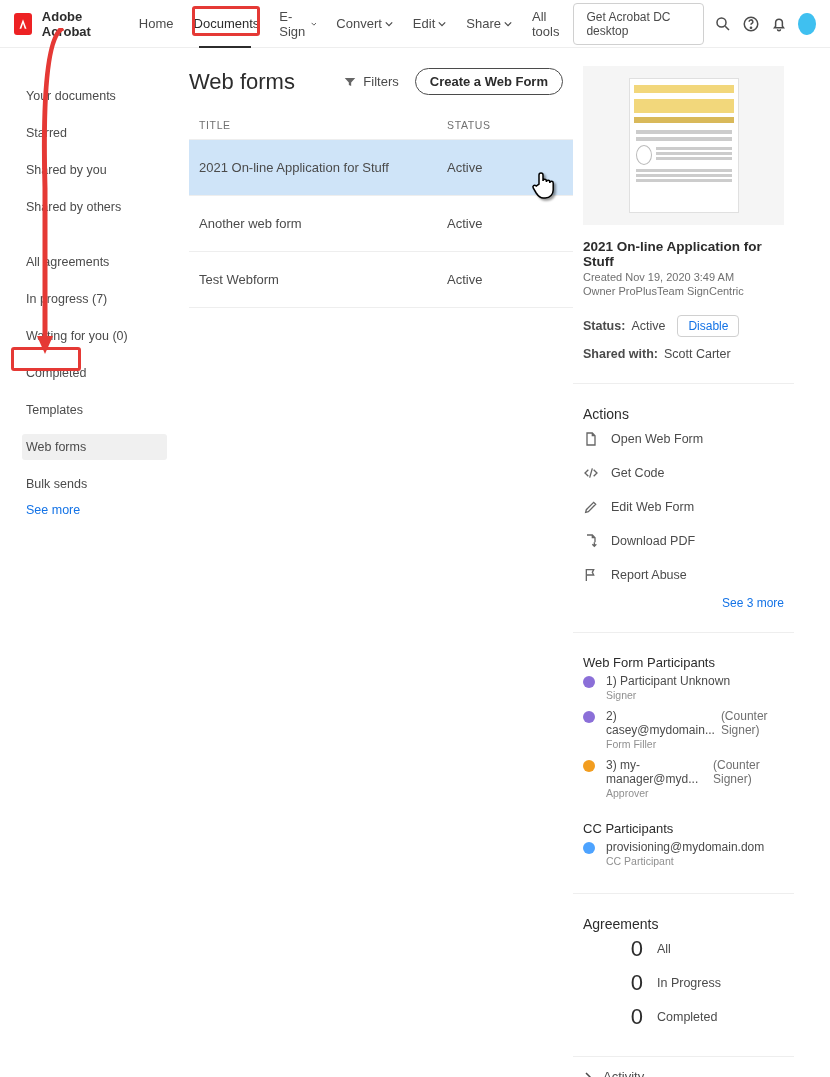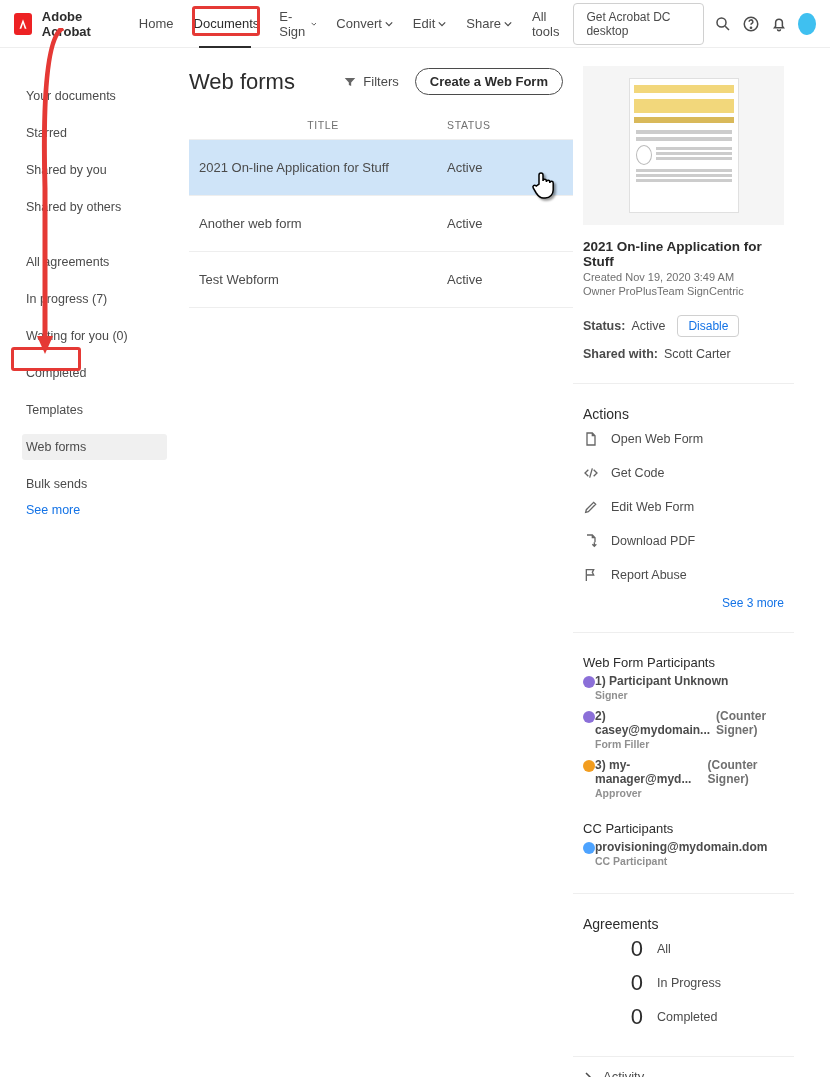--- a/index.html
+++ b/index.html
@@ -28,41 +28,41 @@
   .sb-item.active { background:#f0f0f0; }
   .sb-link { color:#1473e6; cursor:pointer; padding:6px 4px; font-size:12.5px; }
   
   .main { flex:1; display:flex; }
   .list-col { width:398px; padding:20px 0 0 14px; }
   .list-header { display:flex; align-items:center; justify-content:space-between; padding-right:10px; }
   .list-title { font-size:22px; font-weight:400; }
   .header-actions { display:flex; align-items:center; gap:10px; }
   .filters-btn { display:flex; align-items:center; gap:6px; font-size:13px; color:#4b4b4b; cursor:pointer; padding:4px 6px; }
   .create-btn { border:1.5px solid #4b4b4b; border-radius:16px; padding:5px 14px; font-size:13px; font-weight:600; cursor:pointer; }
-  .cols { display:flex; margin-top:24px; font-size:10.5px; letter-spacing:.06em; color:#707070; padding:0 10px 8px 10px;text-align:center; }
+  .cols { display:flex; margin-top:24px; font-size:10.5px; letter-spacing:.06em; color:#707070; padding:0 10px 8px 10px; }
   .col-title { width:248px; }
   .row { display:flex; padding:20px 10px; border-bottom:1px solid #eee; font-size:13px; color:#4b4b4b; cursor:pointer; position:relative; }
   .row.selected { background:#cfe4f8; }
   .row .c-title { width:248px; }
   .cursor-hand { position:absolute; left:342px; top:30px; filter: drop-shadow(2px 2px 1px rgba(0,0,0,.4)); }
   
   .detail { width:225px; padding:18px 14px 0 10px; font-size:12.5px; color:#4b4b4b; }
   .thumb-wrap { background:#f5f5f5; padding:12px; display:flex; align-items:center; justify-content:center; }
   .thumb { width:110px; height:135px; background:#fff; border:1px solid #e0e0e0; position:relative; overflow:hidden; }
   .thumb .band { position:absolute; left:4px; right:4px; background:#f2d77b; height:8px; }
   .d-title { margin-top:14px; font-size:13.5px; font-weight:600; color:#2c2c2c; }
   .d-sub { font-size:11px; color:#707070; margin-top:2px; }
   .d-line { display:flex; align-items:center; gap:6px; margin-top:18px; font-size:12.5px; }
   .disable { border:1px solid #d0d0d0; color:#1473e6; padding:3px 10px; border-radius:4px; font-size:12px; cursor:pointer; }
   .section-hdr { font-size:14px; font-weight:400; margin-top:22px; color:#2c2c2c; }
   .hr { border-top:1px solid #eee; margin:22px -10px 0 -10px; }
   .action { display:flex; align-items:center; gap:12px; padding:9px 0; font-size:12.5px; cursor:pointer; }
   .action svg { width:16px; height:16px; color:#666; }
   .see-more { text-align:right; font-size:12px; color:#1473e6; cursor:pointer; margin-top:4px; }
-  .part { display:flex; gap:0; padding:4px 0;font-weight:bold; }
+  .part { display:flex; gap:11px; padding:4px 0; }
   .dot { width:12px; height:12px; border-radius:50%; flex-shrink:0; margin-top:2px; }
   .part-main { display:flex; gap:6px; font-size:12px; }
   .part-sub { font-size:10.5px; color:#909090; margin-top:1px; }
   .counter-role { color:#707070; }
   .agree-row { display:flex; align-items:center; gap:14px; padding:4px 0; }
   .agree-num { font-size:22px; width:60px; text-align:right; color:#2c2c2c; font-weight:300; }
   .activity-row { display:flex; align-items:center; gap:10px; font-size:13px; cursor:pointer; margin-top:12px; }
 </style>
 </head>
 <body>

